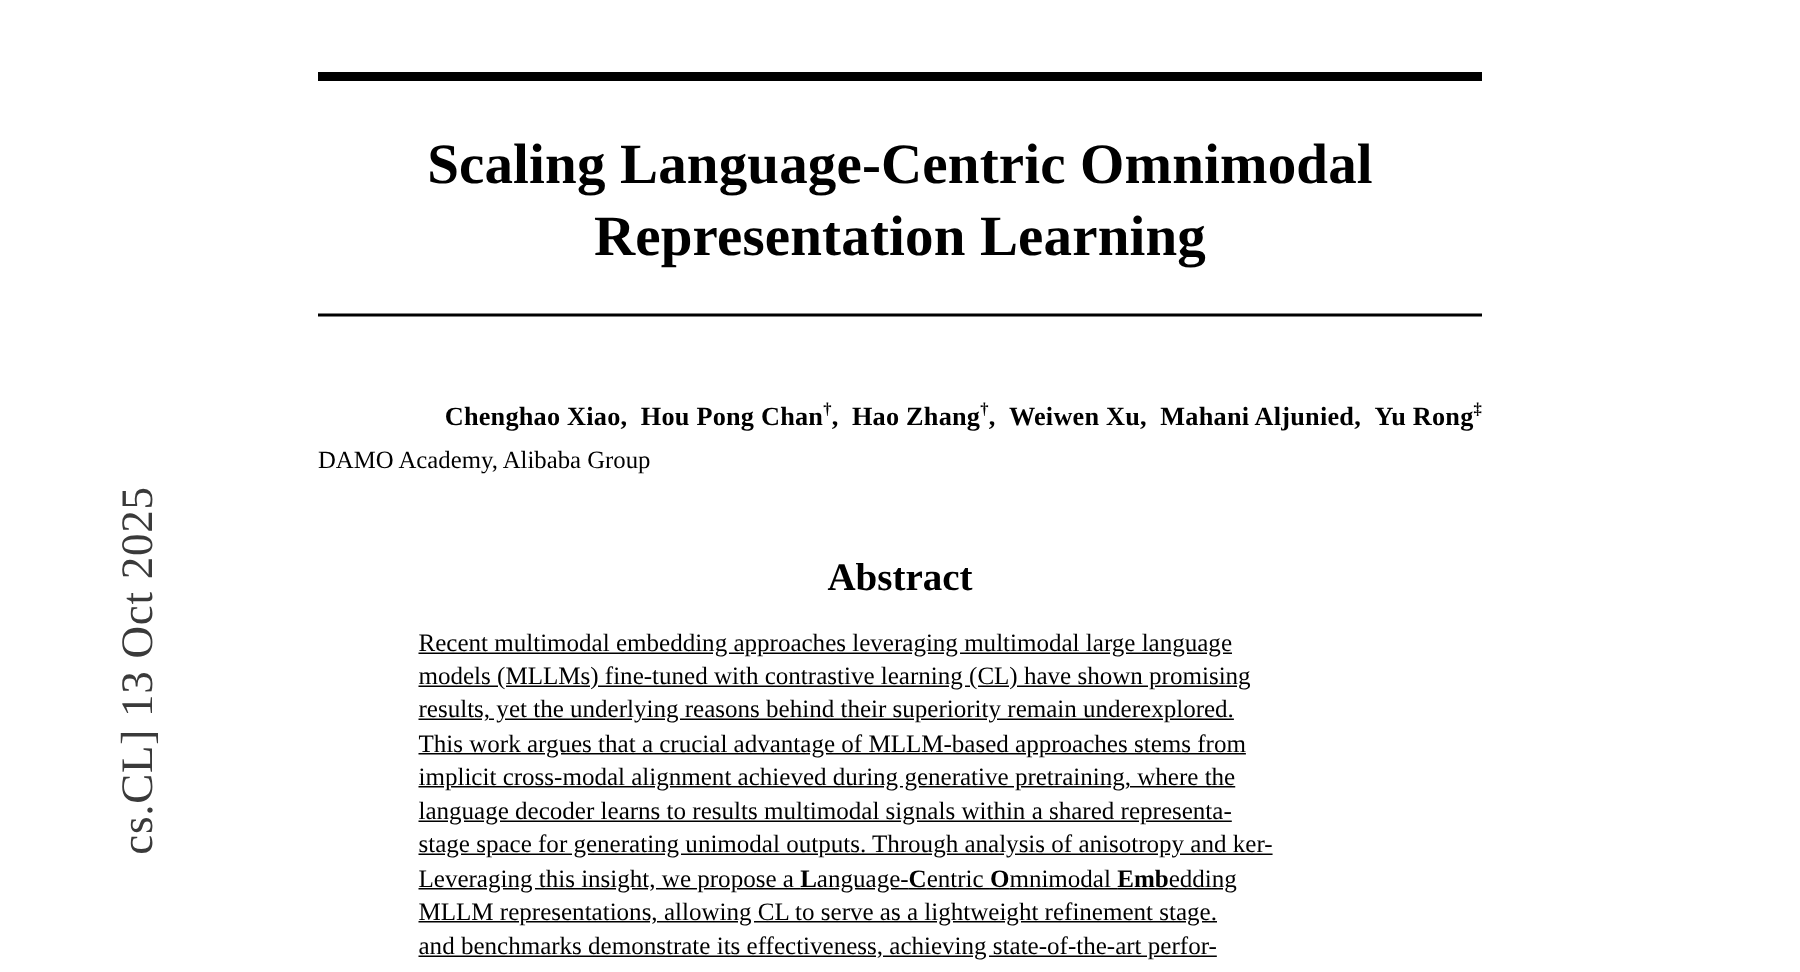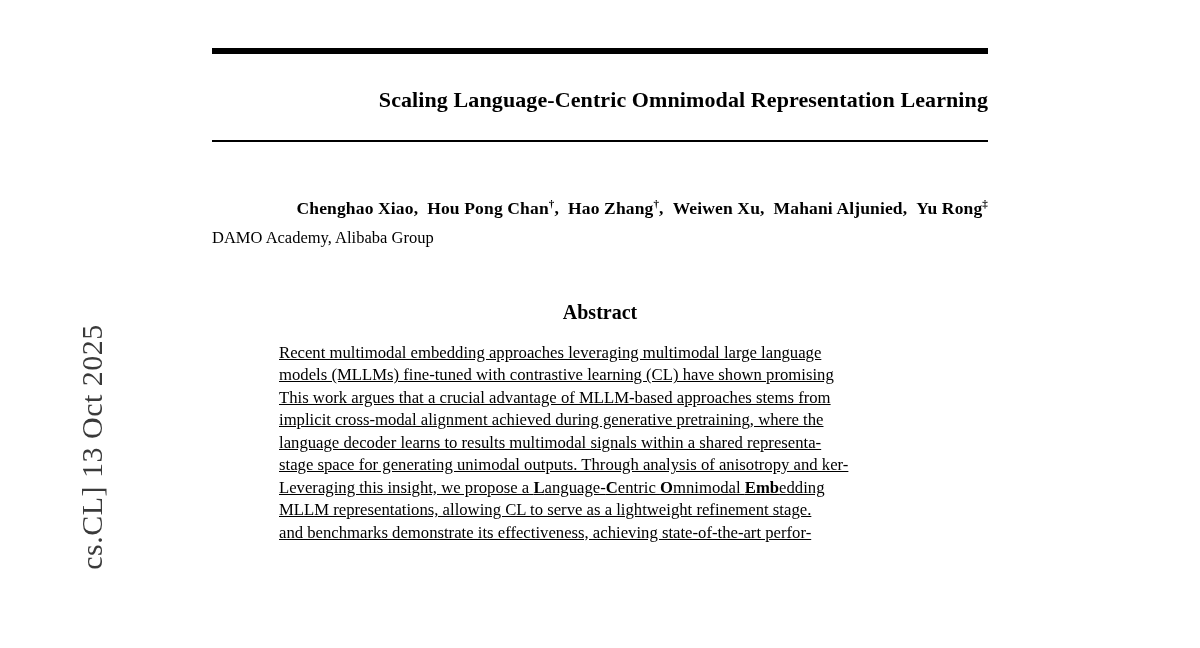--- a/index.html
+++ b/index.html
@@ -43,23 +43,23 @@
 
   .rule-top {
     margin-top: 48px;
     height: 6px;
     background: #000000;
     width: 100%;
   }
 
   .title {
     margin-top: 32px;
-    text-align: right;
+    text-align: center;
     font-weight: bold;
-    font-size: 22px;
+    font-size: 38px;
     line-height: 1.27;
     letter-spacing: 0.1px;
   }
 
   .rule-bottom {
     margin-top: 26px;
     height: 2px;
     background: #000000;
     width: 100%;
   }
@@ -86,21 +86,21 @@
   .affiliation {
     margin-top: 9px;
     text-align: left;
     font-size: 16.5px;
   }
 
   .abstract-heading {
     margin-top: 53px;
     text-align: center;
     font-weight: bold;
-    font-size: 20px;
+    font-size: 26px;
   }
 
   .abstract-body {
     margin: 18px auto 0 auto;
     width: 642px;
     font-size: 16.7px;
     line-height: 1.345;
     text-align: justify;
     text-justify: inter-word;
     hyphens: manual;
@@ -134,20 +134,21 @@
     <span><span>Chenghao Xiao</span><sup></sup>,</span><span class="sep"></span><span><span>Hou Pong Chan</span><sup>†</sup>,</span><span class="sep"></span><span><span>Hao Zhang</span><sup>†</sup>,</span><span class="sep"></span><span><span>Weiwen Xu</span><sup></sup>,</span><span class="sep"></span><span><span>Mahani Aljunied</span><sup></sup>,</span><span class="sep"></span><span><span>Yu Rong</span><sup>‡</sup></span>
   </div>
 
   <div class="affiliation">DAMO Academy, Alibaba Group</div>
 
   <div class="abstract-heading">Abstract</div>
 
   <div class="abstract-body">
     <p>Recent multimodal embedding approaches leveraging multimodal large language</p>
     <p>models (MLLMs) fine-tuned with contrastive learning (CL) have shown promising</p>
+    <p>results, yet the underlying reasons behind their superiority remain underexplored.</p>
     <p>This work argues that a crucial advantage of MLLM-based approaches stems from</p>
     <p>implicit cross-modal alignment achieved during generative pretraining, where the</p>
     <p>language decoder learns to results multimodal signals within a shared representa-</p>
     <p>stage space for generating unimodal outputs. Through analysis of anisotropy and ker-</p>
     <p id="abs-line-9">Leveraging this insight, we propose a <b>L</b>anguage-<b>C</b>entric <b>O</b>mnimodal <b>Emb</b>edding</p>
     <p>MLLM representations, allowing CL to serve as a lightweight refinement stage.</p>
     <p>and benchmarks demonstrate its effectiveness, achieving state-of-the-art perfor-</p>
   </div>
 
 </div>

